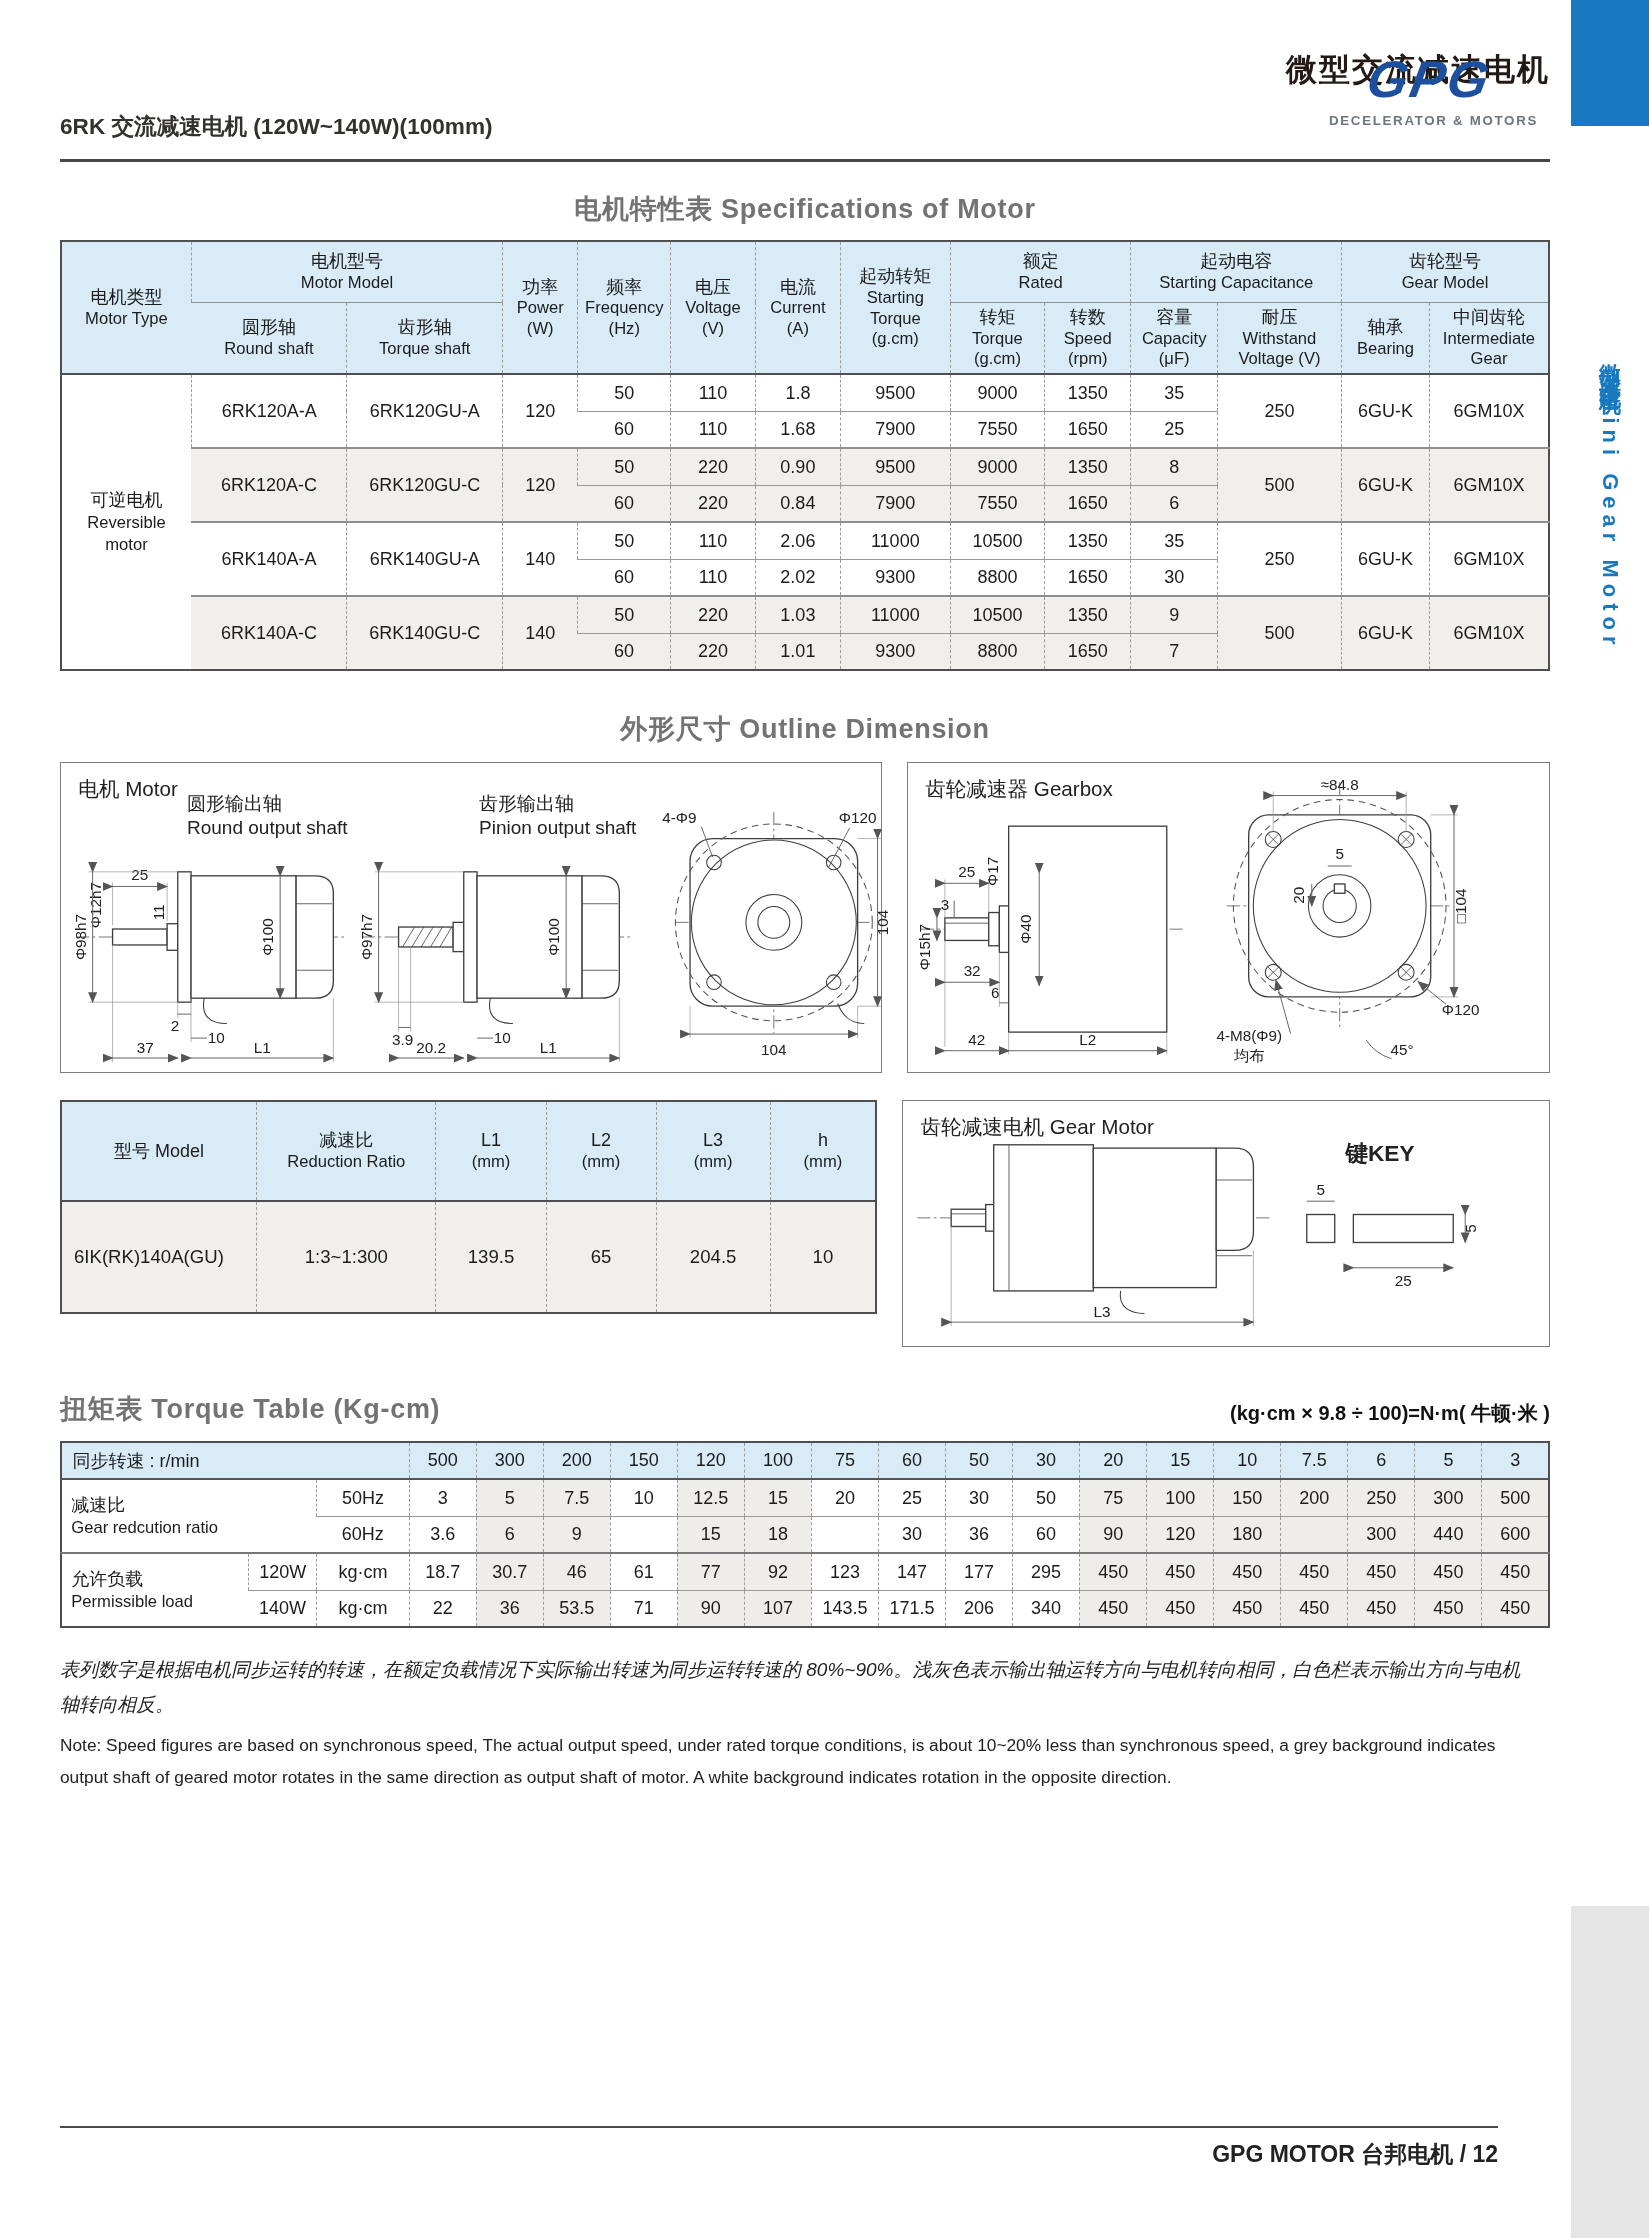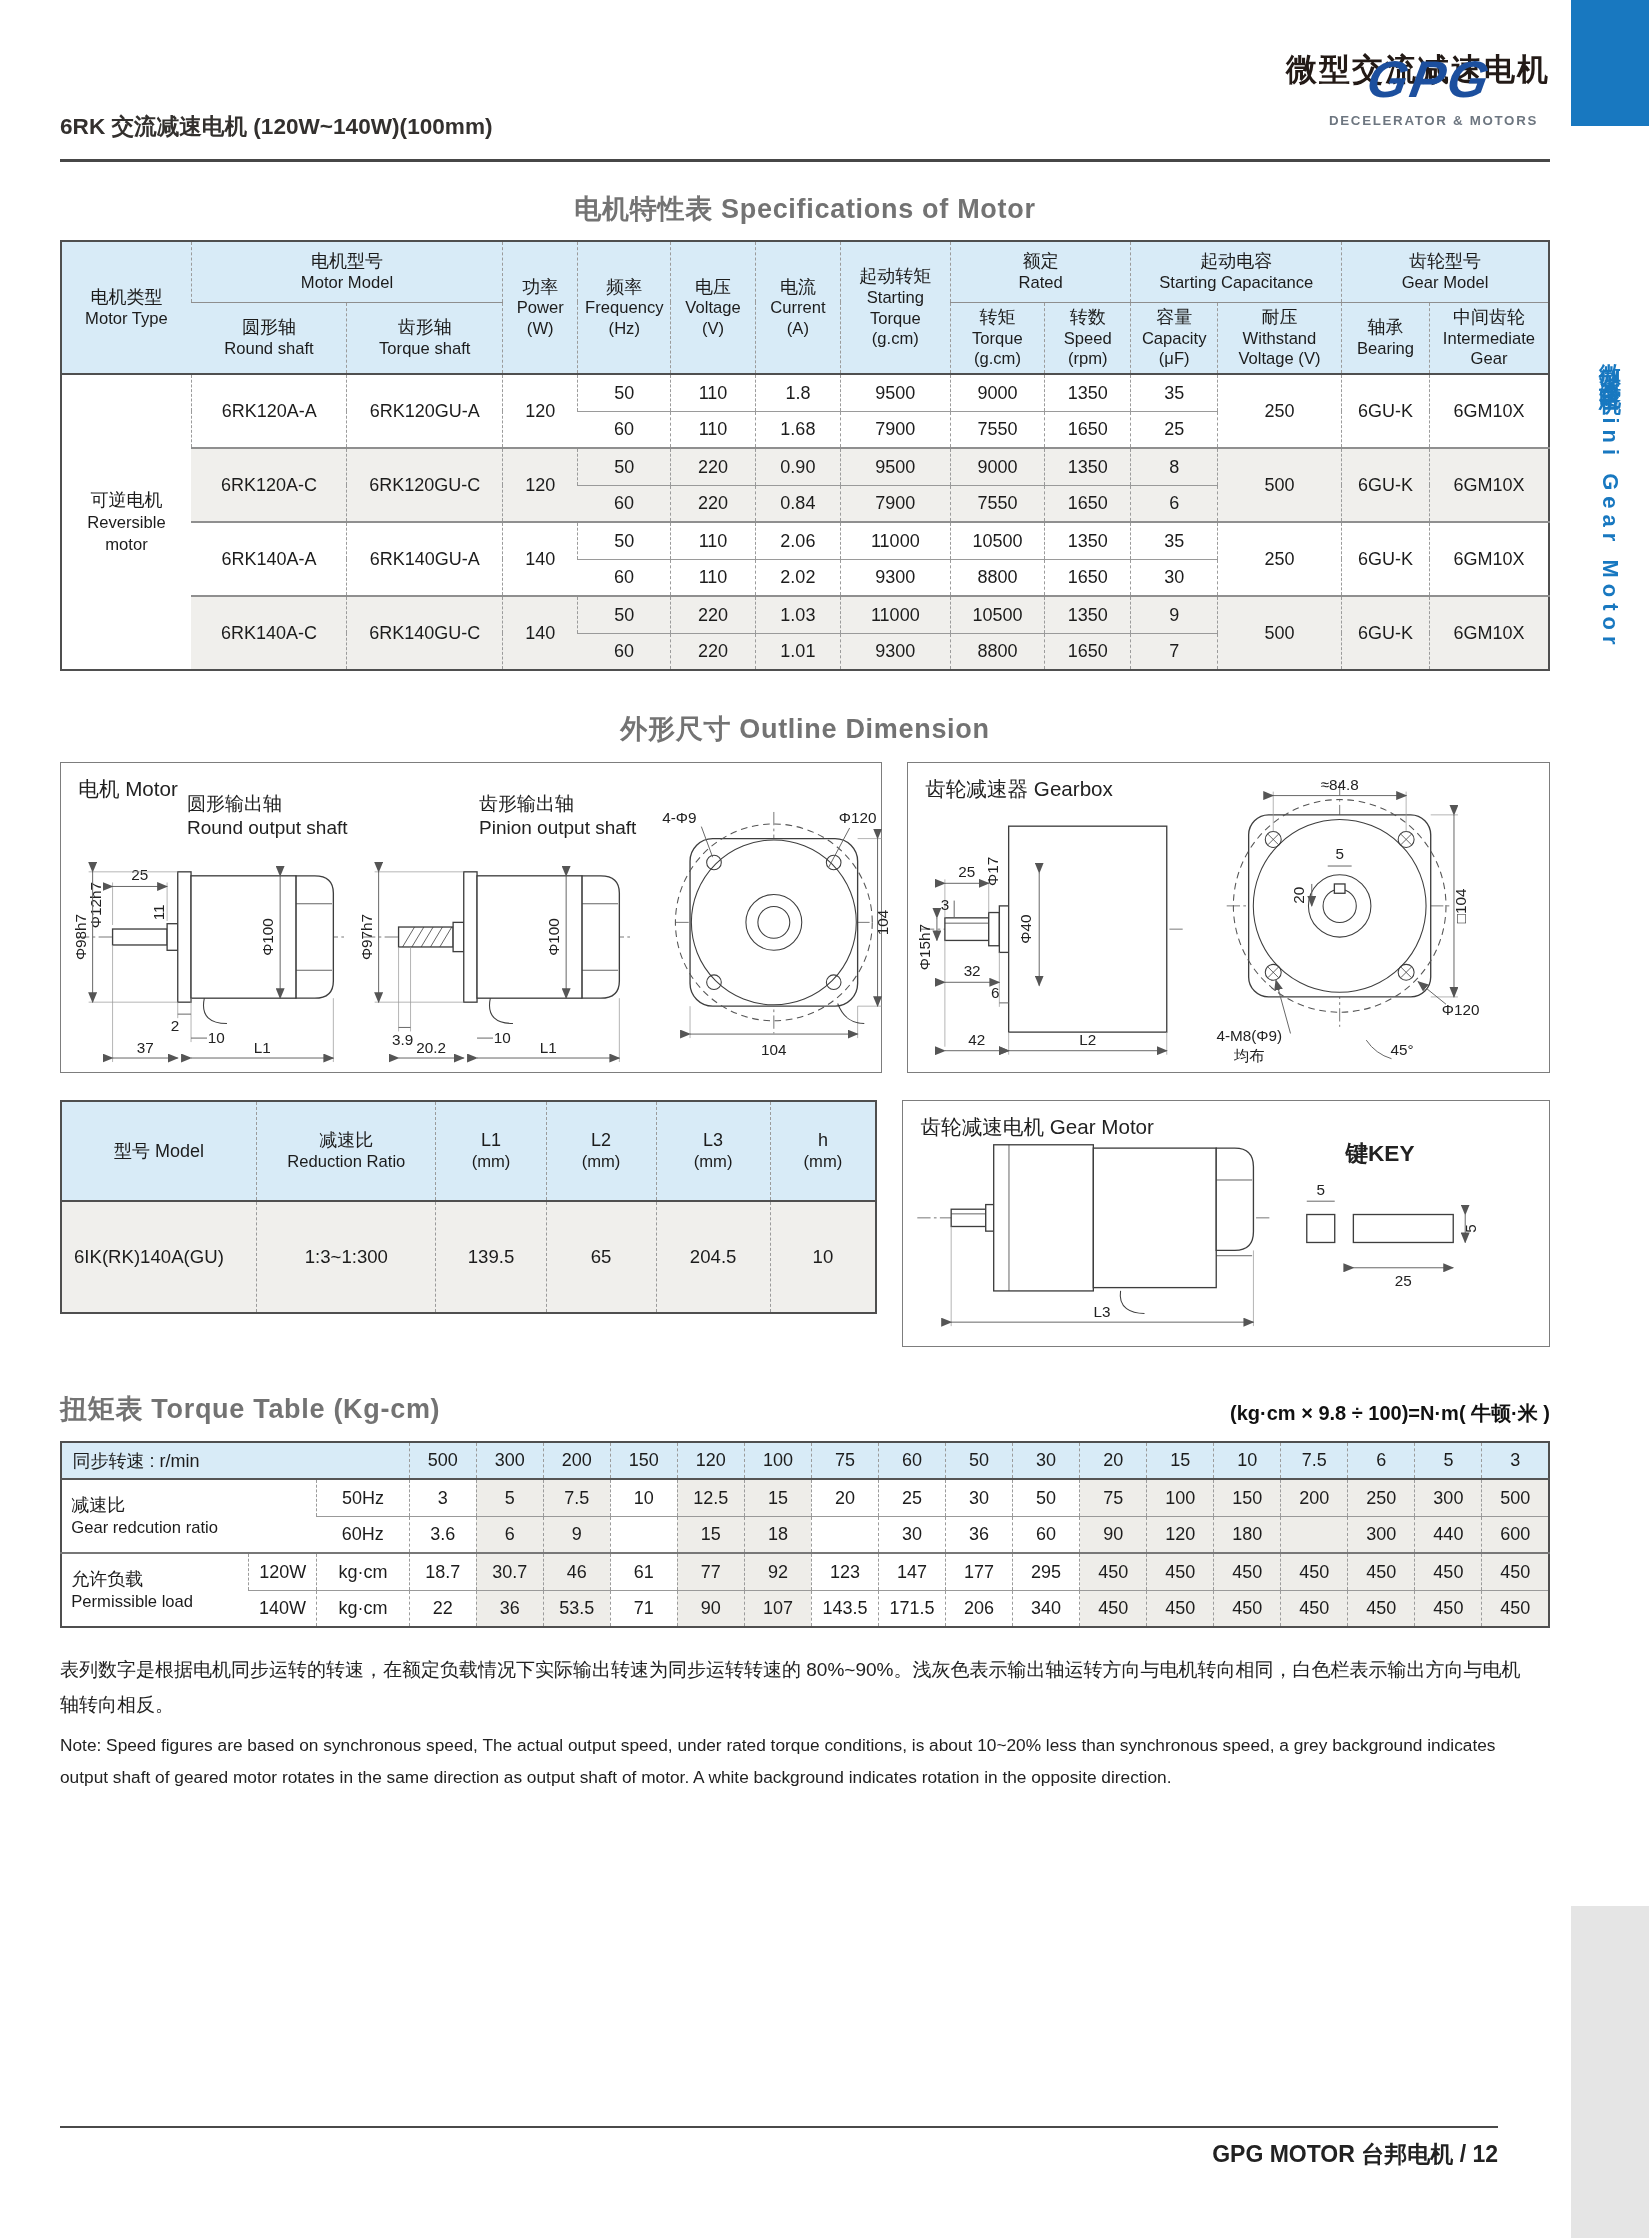--- a/index.html
+++ b/index.html
@@ -89,21 +89,21 @@
   .sh { fill:#fff; stroke:#3e3e3e; stroke-width:2; }
   .thin { fill:none; stroke:#3e3e3e; stroke-width:1.6; }
   .dl { stroke:#666; stroke-width:1.5; fill:none; }
   .el { stroke:#999; stroke-width:1.1; }
   .cl { stroke:#555; stroke-width:1.2; stroke-dasharray:20 5 4 5; fill:none; }
   .dc { fill:none; stroke:#555; stroke-width:1.6; stroke-dasharray:10 7; }
   .hx { stroke:#3e3e3e; stroke-width:1.2; }
 
   
   .notes { margin-top:25px; width:1463px; }
-  .note-cn { font-size:19px; line-height:1.8; color:#222; }
+  .note-cn { font-size:19px; line-height:1.8; color:#222;font-style:italic; }
   .note-en { margin-top:6.7px; font-size:17.3px; line-height:1.9; color:#222; }
   .footer { position:absolute; left:60px; top:2126px; width:1438px; }
   .foot-rule { height:2px; background:#4a4a4a; }
   .foot-text { margin-top:10.6px; text-align:right; font-size:23px; font-weight:bold; color:#222; }
 </style>
 </head>
 <body>
 
 <svg width="0" height="0" style="position:absolute">
   <defs>

